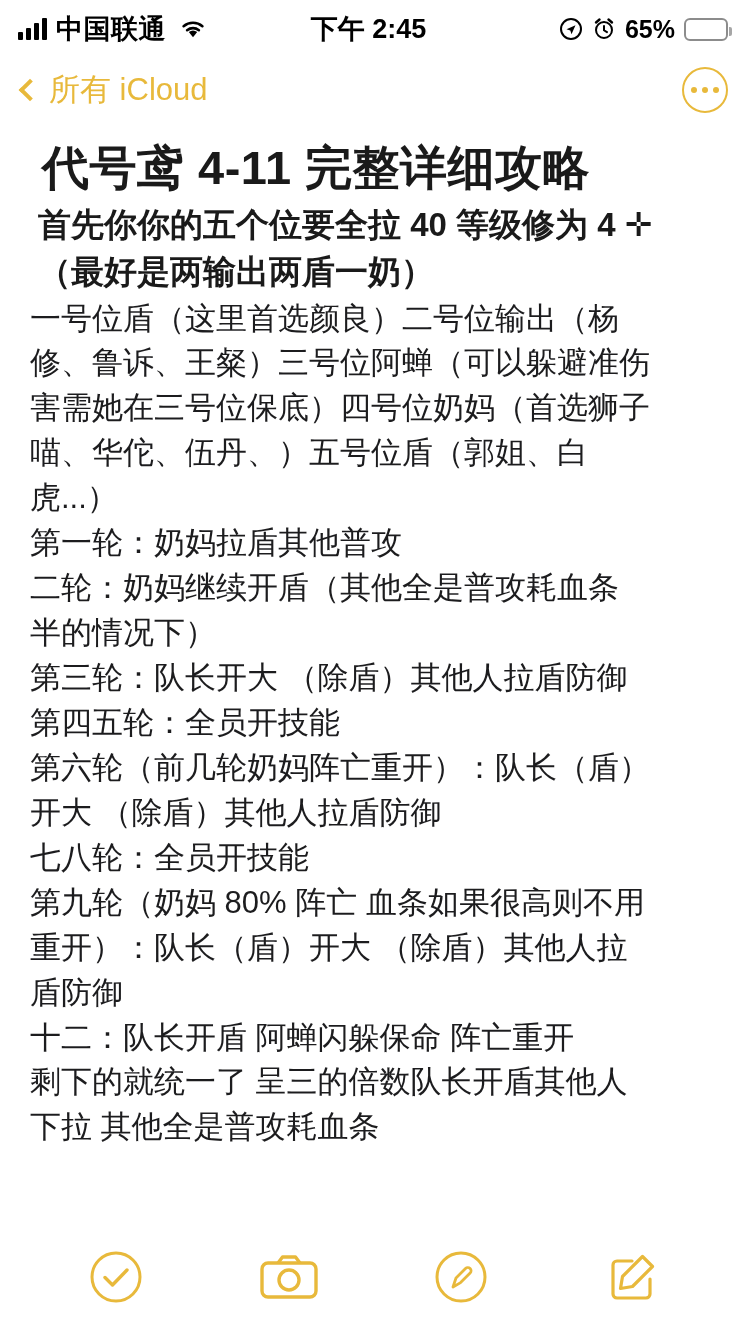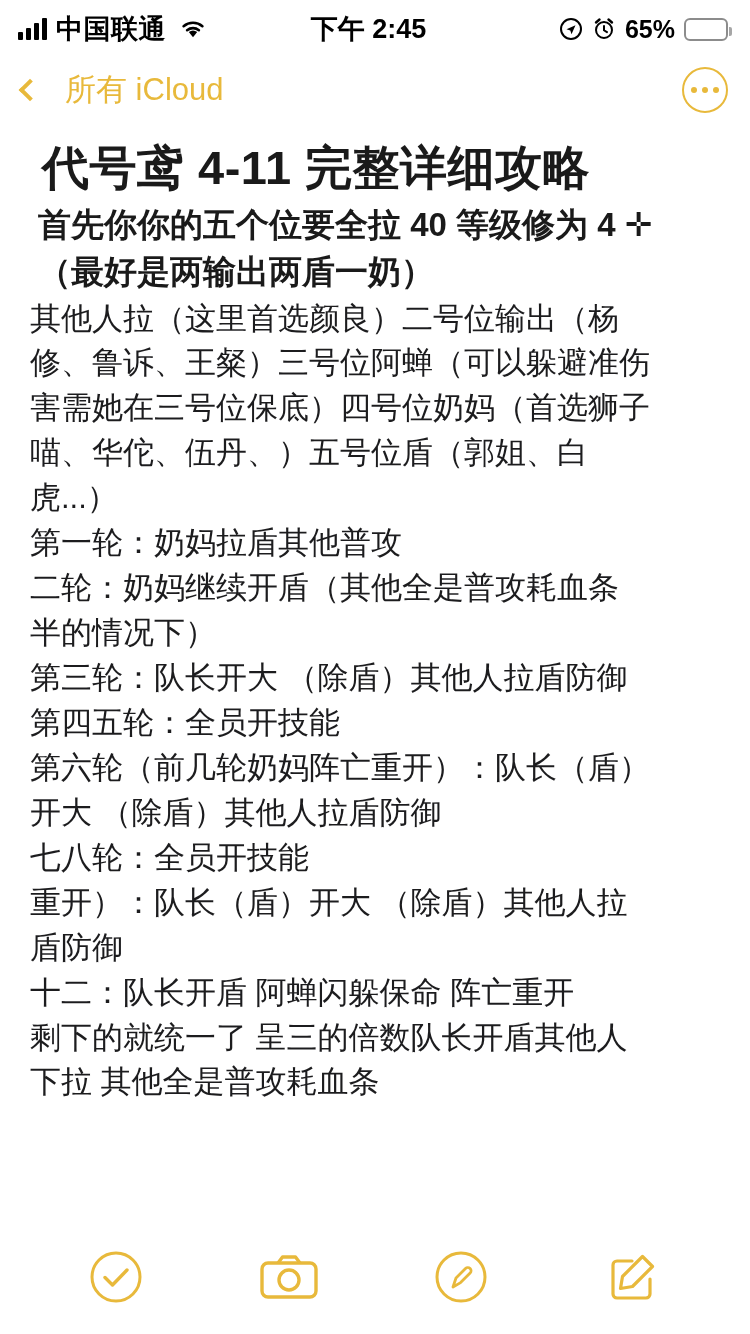--- a/index.html
+++ b/index.html
@@ -92,21 +92,21 @@
     flex: 0 0 64px;
     height: 64px;
     display: flex;
     align-items: center;
     padding: 0 22px;
     position: relative;
   }
   .back-btn {
     display: flex;
     align-items: center;
-    gap: 24px;
+    gap: 8px;
     color: #e8b93b;
     font-size: 31px;
     cursor: pointer;
   }
   .chev {
     display: inline-block;
     width: 16px; height: 16px;
     border-left: 4px solid #e8b93b;
     border-bottom: 4px solid #e8b93b;
     transform: rotate(45deg);
@@ -238,33 +238,34 @@
         <span></span>
         <span></span>
     </div>
   </div>
 
   <div class="note">
     <h1 class="note-title">代号鸢 4-11 完整详细攻略</h1>
     <p class="note-sub">首先你你的五个位要全拉 40 等级修为 4 ✛</p>
     <p class="note-sub">（最好是两输出两盾一奶）</p>
 
-    <p class="note-line">其他人拉（这里首选颜良）二号位输出（杨</p>
+    <p class="note-line">一号位盾（这里首选颜良）二号位输出（杨</p>
     <p class="note-line">修、鲁诉、王粲）三号位阿蝉（可以躲避准伤</p>
     <p class="note-line">害需她在三号位保底）四号位奶妈（首选狮子</p>
     <p class="note-line">喵、华佗、伍丹、）五号位盾（郭姐、白</p>
     <p class="note-line">虎...）</p>
     <p class="note-line">第一轮：奶妈拉盾其他普攻</p>
     <p class="note-line">二轮：奶妈继续开盾（其他全是普攻耗血条</p>
     <p class="note-line">半的情况下）</p>
     <p class="note-line">第三轮：队长开大 （除盾）其他人拉盾防御</p>
     <p class="note-line">第四五轮：全员开技能</p>
     <p class="note-line">第六轮（前几轮奶妈阵亡重开）：队长（盾）</p>
     <p class="note-line">开大 （除盾）其他人拉盾防御</p>
     <p class="note-line">七八轮：全员开技能</p>
+    <p class="note-line">第九轮（奶妈 80% 阵亡 血条如果很高则不用</p>
     <p class="note-line">重开）：队长（盾）开大 （除盾）其他人拉</p>
     <p class="note-line">盾防御</p>
     <p class="note-line">十二：队长开盾 阿蝉闪躲保命 阵亡重开</p>
     <p class="note-line">剩下的就统一了 呈三的倍数队长开盾其他人</p>
     <p class="note-line">下拉 其他全是普攻耗血条</p>
   </div>
 
   <div class="toolbar">
     <div class="tb-item">
       <svg width="56" height="56" viewBox="0 0 56 56">

